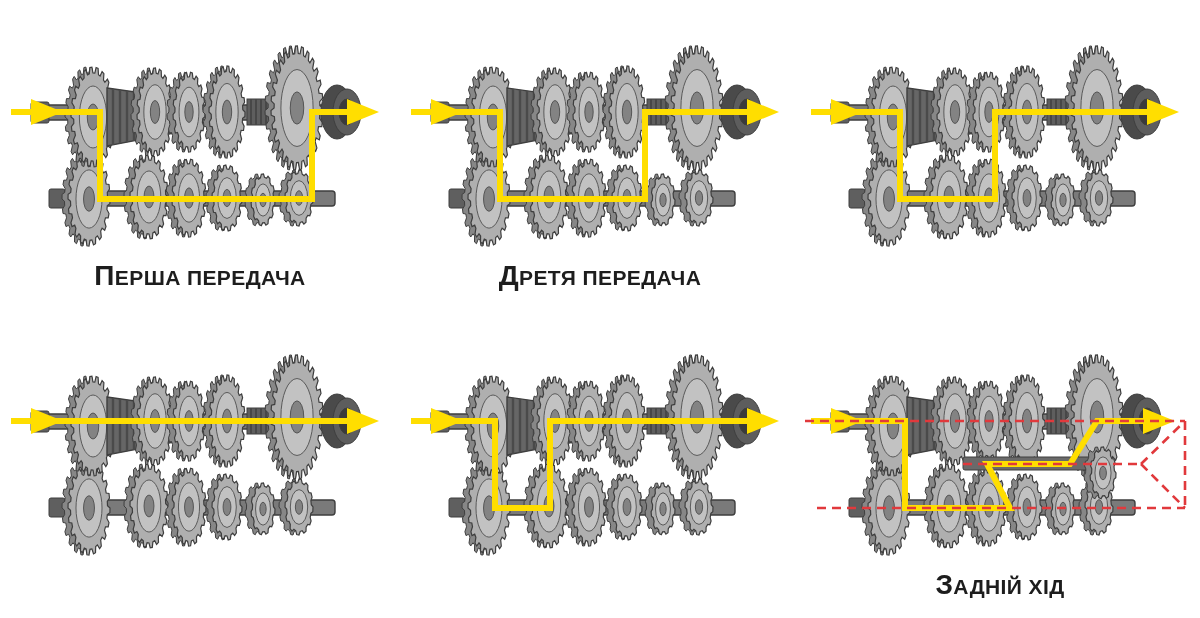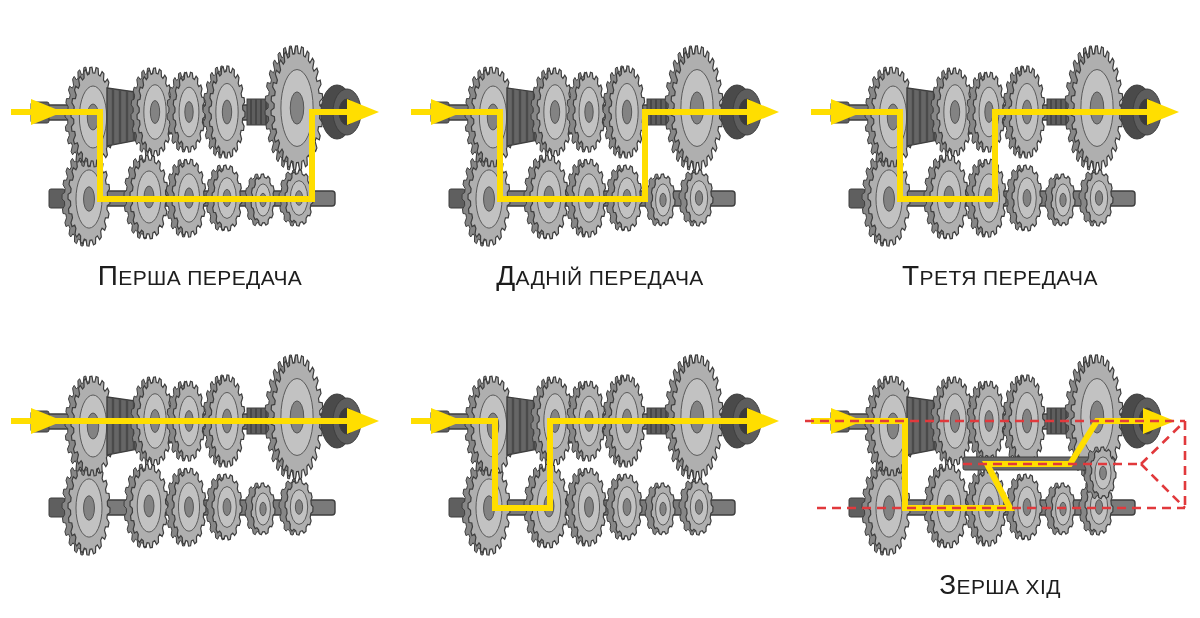--- a/index.html
+++ b/index.html
@@ -4,21 +4,21 @@
 <style>
   html,body{margin:0;padding:0;background:#ffffff;}
   .page{width:1200px;height:618px;background:#ffffff;overflow:hidden;
         font-family:"Liberation Sans",sans-serif;}
   .grid{width:1200px;height:618px;display:grid;
         grid-template-columns:repeat(3,400px);
         grid-template-rows:309px 309px;}
   .panel{display:flex;flex-direction:column;align-items:center;
          padding-top:12px;box-sizing:border-box;}
   .panel svg{width:390px;height:245px;display:block;}
-  .glabel{margin-top:2px;font-weight:400;color:#1d1d1d;letter-spacing:.4px;
+  .glabel{margin-top:2px;font-weight:700;color:#1d1d1d;letter-spacing:.4px;
           white-space:nowrap;line-height:34px;}
   .glabel .cap{font-size:28px;}
   .glabel .rest{font-size:21px;}
 </style>
 </head>
 <body>
 
 <div class="page">
   <div id="grid" class="grid">
       <div class="panel">
@@ -162,21 +162,21 @@
           <path d="M318.0 96.0 L 317.9 100.6 L 314.7 102.3 L 314.5 106.3 L 317.3 110.3 L 316.8 114.7 L 313.5 114.7 L 312.9 118.4 L 315.2 123.8 L 314.3 127.9 L 311.1 126.0 L 310.1 129.3 L 311.9 135.9 L 310.6 139.3 L 307.7 135.7 L 306.4 138.4 L 307.5 145.7 L 305.9 148.3 L 303.4 143.3 L 301.9 145.1 L 302.3 152.9 L 300.5 154.6 L 298.6 148.3 L 296.9 149.3 L 296.5 157.1 L 294.6 157.7 L 293.3 150.5 L 291.6 150.6 L 290.5 157.9 L 288.6 157.5 L 288.0 149.7 L 286.4 148.9 L 284.5 155.4 L 282.7 153.9 L 282.9 146.1 L 281.4 144.4 L 279.0 149.7 L 277.4 147.2 L 278.3 139.8 L 277.0 137.2 L 274.2 141.1 L 272.8 137.8 L 274.5 131.1 L 273.4 127.9 L 270.3 130.1 L 269.3 126.1 L 271.6 120.5 L 270.8 116.8 L 267.6 117.2 L 267.0 112.8 L 269.7 108.6 L 269.4 104.6 L 266.2 103.2 L 266.0 98.6 L 269.1 96.0 L 269.2 91.9 L 266.2 88.8 L 266.5 84.2 L 269.7 83.4 L 270.2 79.5 L 267.6 74.8 L 268.3 70.5 L 271.6 71.5 L 272.4 68.0 L 270.3 61.9 L 271.4 58.2 L 274.5 60.9 L 275.6 57.9 L 274.2 50.9 L 275.6 47.9 L 278.3 52.2 L 279.7 49.9 L 279.0 42.3 L 280.7 40.1 L 282.9 45.9 L 284.5 44.4 L 284.5 36.6 L 286.4 35.4 L 288.0 42.3 L 289.7 41.7 L 290.5 34.1 L 292.4 34.0 L 293.3 41.5 L 295.0 41.9 L 296.5 34.9 L 298.4 35.9 L 298.6 43.7 L 300.2 45.0 L 302.3 39.1 L 304.0 41.1 L 303.4 48.7 L 304.9 50.9 L 307.5 46.3 L 309.0 49.2 L 307.7 56.3 L 308.9 59.2 L 311.9 56.1 L 313.1 59.8 L 311.1 66.0 L 312.0 69.5 L 315.2 68.2 L 316.0 72.4 L 313.5 77.3 L 314.0 81.2 L 317.3 81.7 L 317.7 86.2 L 314.7 89.7 L 314.9 93.7 Z" fill="#AFAFAF" stroke="#3E3E3E" stroke-width="1.2"></path>
           <ellipse cx="292" cy="96" rx="16.12" ry="38.44" fill="#C2C2C2" stroke="#5a5a5a" stroke-width="1"></ellipse>
           <ellipse cx="292" cy="96" rx="6.76" ry="16.12" fill="#838383" stroke="#555555" stroke-width="1"></ellipse>
           <ellipse cx="332" cy="100" rx="16" ry="27" fill="#4a4a4a" stroke="#3E3E3E"></ellipse>
           <ellipse cx="342" cy="100" rx="14" ry="23" fill="#5d5d5d" stroke="#3E3E3E"></ellipse>
           <ellipse cx="342" cy="100" rx="8" ry="13" fill="#3a3a3a" stroke="#3E3E3E"></ellipse>
           <polyline points="6,100 95,100 95,187 240,187 240,100 360,100" fill="none" stroke="#FFDE00" stroke-width="6" stroke-linejoin="miter" stroke-linecap="butt"></polyline>
           <polygon points="26,87 58,100 26,113" fill="#FFDE00"></polygon>
           <polygon points="342,87 374,100 342,113" fill="#FFDE00"></polygon>
         </svg>
-        <div class="glabel"><span class="cap">Д</span><span class="rest">АДНІЙ ПЕРЕДАЧА</span></div>
+        <div class="glabel"><span class="cap">Д</span><span class="rest">РЕТЯ ПЕРЕДАЧА</span></div>
       </div>
       <div class="panel">
         <svg viewBox="0 0 390 245">
           <rect x="46" y="179" width="284" height="15" rx="3" fill="#7A7A7A" stroke="#3E3E3E" stroke-width="1.4"></rect>
           <rect x="44" y="177" width="16" height="19" rx="2" fill="#5f5f5f" stroke="#3E3E3E"></rect>
           <path d="M99.0 187.0 L 98.9 191.7 L 96.3 193.5 L 95.9 197.5 L 98.0 201.5 L 97.2 205.9 L 94.5 205.8 L 93.5 209.4 L 95.0 214.6 L 93.7 218.3 L 91.1 216.2 L 89.7 219.0 L 90.3 225.0 L 88.6 227.6 L 86.4 223.9 L 84.7 225.6 L 84.5 231.7 L 82.5 232.9 L 80.9 227.9 L 79.0 228.3 L 78.0 234.0 L 75.9 233.8 L 75.1 227.9 L 73.3 227.0 L 71.5 231.7 L 69.5 230.0 L 69.6 223.9 L 68.0 221.8 L 65.7 225.0 L 64.0 222.1 L 64.9 216.2 L 63.7 213.2 L 61.0 214.6 L 59.9 210.7 L 61.5 205.8 L 60.8 202.0 L 58.0 201.5 L 57.5 197.0 L 59.7 193.5 L 59.5 189.3 L 57.0 187.0 L 57.1 182.3 L 59.7 180.5 L 60.1 176.5 L 58.0 172.5 L 58.8 168.1 L 61.5 168.2 L 62.5 164.6 L 61.0 159.4 L 62.3 155.7 L 64.9 157.8 L 66.3 155.0 L 65.7 149.0 L 67.4 146.4 L 69.6 150.1 L 71.3 148.4 L 71.5 142.3 L 73.5 141.1 L 75.1 146.1 L 77.0 145.7 L 78.0 140.0 L 80.1 140.2 L 80.9 146.1 L 82.7 147.0 L 84.5 142.3 L 86.5 144.0 L 86.4 150.1 L 88.0 152.2 L 90.3 149.0 L 92.0 151.9 L 91.1 157.8 L 92.3 160.8 L 95.0 159.4 L 96.1 163.3 L 94.5 168.2 L 95.2 172.0 L 98.0 172.5 L 98.5 177.0 L 96.3 180.5 L 96.5 184.7 Z" fill="#878787" stroke="#3E3E3E" stroke-width="1"></path>
           <path d="M105.0 187.0 L 104.9 191.7 L 102.3 193.5 L 101.9 197.5 L 104.0 201.5 L 103.2 205.9 L 100.5 205.8 L 99.5 209.4 L 101.0 214.6 L 99.7 218.3 L 97.1 216.2 L 95.7 219.0 L 96.3 225.0 L 94.6 227.6 L 92.4 223.9 L 90.7 225.6 L 90.5 231.7 L 88.5 232.9 L 86.9 227.9 L 85.0 228.3 L 84.0 234.0 L 81.9 233.8 L 81.1 227.9 L 79.3 227.0 L 77.5 231.7 L 75.5 230.0 L 75.6 223.9 L 74.0 221.8 L 71.7 225.0 L 70.0 222.1 L 70.9 216.2 L 69.7 213.2 L 67.0 214.6 L 65.9 210.7 L 67.5 205.8 L 66.8 202.0 L 64.0 201.5 L 63.5 197.0 L 65.7 193.5 L 65.5 189.3 L 63.0 187.0 L 63.1 182.3 L 65.7 180.5 L 66.1 176.5 L 64.0 172.5 L 64.8 168.1 L 67.5 168.2 L 68.5 164.6 L 67.0 159.4 L 68.3 155.7 L 70.9 157.8 L 72.3 155.0 L 71.7 149.0 L 73.4 146.4 L 75.6 150.1 L 77.3 148.4 L 77.5 142.3 L 79.5 141.1 L 81.1 146.1 L 83.0 145.7 L 84.0 140.0 L 86.1 140.2 L 86.9 146.1 L 88.7 147.0 L 90.5 142.3 L 92.5 144.0 L 92.4 150.1 L 94.0 152.2 L 96.3 149.0 L 98.0 151.9 L 97.1 157.8 L 98.3 160.8 L 101.0 159.4 L 102.1 163.3 L 100.5 168.2 L 101.2 172.0 L 104.0 172.5 L 104.5 177.0 L 102.3 180.5 L 102.5 184.7 Z" fill="#AFAFAF" stroke="#3E3E3E" stroke-width="1.2"></path>
           <ellipse cx="84" cy="187" rx="13.02" ry="29.14" fill="#C2C2C2" stroke="#5a5a5a" stroke-width="1"></ellipse>
           <ellipse cx="84" cy="187" rx="5.46" ry="12.22" fill="#838383" stroke="#555555" stroke-width="1"></ellipse>
           <path d="M157.0 185.0 L 156.9 189.7 L 154.5 191.4 L 154.0 195.4 L 155.9 199.4 L 155.0 203.7 L 152.5 203.5 L 151.5 206.9 L 152.6 212.0 L 151.1 215.4 L 148.7 213.3 L 147.3 215.8 L 147.5 221.4 L 145.6 223.5 L 143.7 219.7 L 141.9 220.9 L 141.3 226.4 L 139.2 226.9 L 138.0 222.0 L 136.1 221.7 L 134.7 226.4 L 132.6 225.3 L 132.3 219.7 L 130.6 218.1 L 128.5 221.4 L 126.7 218.8 L 127.3 213.3 L 125.9 210.5 L 123.4 212.0 L 122.2 208.2 L 123.5 203.5 L 122.7 199.8 L 120.1 199.4 L 119.5 194.9 L 121.5 191.4 L 121.3 187.3 L 119.0 185.0 L 119.1 180.3 L 121.5 178.6 L 122.0 174.6 L 120.1 170.6 L 121.0 166.3 L 123.5 166.5 L 124.5 163.1 L 123.4 158.0 L 124.9 154.6 L 127.3 156.7 L 128.7 154.2 L 128.5 148.6 L 130.4 146.5 L 132.3 150.3 L 134.1 149.1 L 134.7 143.6 L 136.8 143.1 L 138.0 148.0 L 139.9 148.3 L 141.3 143.6 L 143.4 144.7 L 143.7 150.3 L 145.4 151.9 L 147.5 148.6 L 149.3 151.2 L 148.7 156.7 L 150.1 159.5 L 152.6 158.0 L 153.8 161.8 L 152.5 166.5 L 153.3 170.2 L 155.9 170.6 L 156.5 175.1 L 154.5 178.6 L 154.7 182.7 Z" fill="#878787" stroke="#3E3E3E" stroke-width="1"></path>
@@ -237,21 +237,20 @@
           <path d="M318.0 96.0 L 317.9 100.6 L 314.7 102.3 L 314.5 106.3 L 317.3 110.3 L 316.8 114.7 L 313.5 114.7 L 312.9 118.4 L 315.2 123.8 L 314.3 127.9 L 311.1 126.0 L 310.1 129.3 L 311.9 135.9 L 310.6 139.3 L 307.7 135.7 L 306.4 138.4 L 307.5 145.7 L 305.9 148.3 L 303.4 143.3 L 301.9 145.1 L 302.3 152.9 L 300.5 154.6 L 298.6 148.3 L 296.9 149.3 L 296.5 157.1 L 294.6 157.7 L 293.3 150.5 L 291.6 150.6 L 290.5 157.9 L 288.6 157.5 L 288.0 149.7 L 286.4 148.9 L 284.5 155.4 L 282.7 153.9 L 282.9 146.1 L 281.4 144.4 L 279.0 149.7 L 277.4 147.2 L 278.3 139.8 L 277.0 137.2 L 274.2 141.1 L 272.8 137.8 L 274.5 131.1 L 273.4 127.9 L 270.3 130.1 L 269.3 126.1 L 271.6 120.5 L 270.8 116.8 L 267.6 117.2 L 267.0 112.8 L 269.7 108.6 L 269.4 104.6 L 266.2 103.2 L 266.0 98.6 L 269.1 96.0 L 269.2 91.9 L 266.2 88.8 L 266.5 84.2 L 269.7 83.4 L 270.2 79.5 L 267.6 74.8 L 268.3 70.5 L 271.6 71.5 L 272.4 68.0 L 270.3 61.9 L 271.4 58.2 L 274.5 60.9 L 275.6 57.9 L 274.2 50.9 L 275.6 47.9 L 278.3 52.2 L 279.7 49.9 L 279.0 42.3 L 280.7 40.1 L 282.9 45.9 L 284.5 44.4 L 284.5 36.6 L 286.4 35.4 L 288.0 42.3 L 289.7 41.7 L 290.5 34.1 L 292.4 34.0 L 293.3 41.5 L 295.0 41.9 L 296.5 34.9 L 298.4 35.9 L 298.6 43.7 L 300.2 45.0 L 302.3 39.1 L 304.0 41.1 L 303.4 48.7 L 304.9 50.9 L 307.5 46.3 L 309.0 49.2 L 307.7 56.3 L 308.9 59.2 L 311.9 56.1 L 313.1 59.8 L 311.1 66.0 L 312.0 69.5 L 315.2 68.2 L 316.0 72.4 L 313.5 77.3 L 314.0 81.2 L 317.3 81.7 L 317.7 86.2 L 314.7 89.7 L 314.9 93.7 Z" fill="#AFAFAF" stroke="#3E3E3E" stroke-width="1.2"></path>
           <ellipse cx="292" cy="96" rx="16.12" ry="38.44" fill="#C2C2C2" stroke="#5a5a5a" stroke-width="1"></ellipse>
           <ellipse cx="292" cy="96" rx="6.76" ry="16.12" fill="#838383" stroke="#555555" stroke-width="1"></ellipse>
           <ellipse cx="332" cy="100" rx="16" ry="27" fill="#4a4a4a" stroke="#3E3E3E"></ellipse>
           <ellipse cx="342" cy="100" rx="14" ry="23" fill="#5d5d5d" stroke="#3E3E3E"></ellipse>
           <ellipse cx="342" cy="100" rx="8" ry="13" fill="#3a3a3a" stroke="#3E3E3E"></ellipse>
           <polyline points="6,100 95,100 95,187 190,187 190,100 360,100" fill="none" stroke="#FFDE00" stroke-width="6" stroke-linejoin="miter" stroke-linecap="butt"></polyline>
           <polygon points="26,87 58,100 26,113" fill="#FFDE00"></polygon>
           <polygon points="342,87 374,100 342,113" fill="#FFDE00"></polygon>
         </svg>
-        <div class="glabel"><span class="cap">Т</span><span class="rest">РЕТЯ ПЕРЕДАЧА</span></div>
       </div>
       <div class="panel">
         <svg viewBox="0 0 390 245">
           <rect x="46" y="179" width="284" height="15" rx="3" fill="#7A7A7A" stroke="#3E3E3E" stroke-width="1.4"></rect>
           <rect x="44" y="177" width="16" height="19" rx="2" fill="#5f5f5f" stroke="#3E3E3E"></rect>
           <path d="M99.0 187.0 L 98.9 191.7 L 96.3 193.5 L 95.9 197.5 L 98.0 201.5 L 97.2 205.9 L 94.5 205.8 L 93.5 209.4 L 95.0 214.6 L 93.7 218.3 L 91.1 216.2 L 89.7 219.0 L 90.3 225.0 L 88.6 227.6 L 86.4 223.9 L 84.7 225.6 L 84.5 231.7 L 82.5 232.9 L 80.9 227.9 L 79.0 228.3 L 78.0 234.0 L 75.9 233.8 L 75.1 227.9 L 73.3 227.0 L 71.5 231.7 L 69.5 230.0 L 69.6 223.9 L 68.0 221.8 L 65.7 225.0 L 64.0 222.1 L 64.9 216.2 L 63.7 213.2 L 61.0 214.6 L 59.9 210.7 L 61.5 205.8 L 60.8 202.0 L 58.0 201.5 L 57.5 197.0 L 59.7 193.5 L 59.5 189.3 L 57.0 187.0 L 57.1 182.3 L 59.7 180.5 L 60.1 176.5 L 58.0 172.5 L 58.8 168.1 L 61.5 168.2 L 62.5 164.6 L 61.0 159.4 L 62.3 155.7 L 64.9 157.8 L 66.3 155.0 L 65.7 149.0 L 67.4 146.4 L 69.6 150.1 L 71.3 148.4 L 71.5 142.3 L 73.5 141.1 L 75.1 146.1 L 77.0 145.7 L 78.0 140.0 L 80.1 140.2 L 80.9 146.1 L 82.7 147.0 L 84.5 142.3 L 86.5 144.0 L 86.4 150.1 L 88.0 152.2 L 90.3 149.0 L 92.0 151.9 L 91.1 157.8 L 92.3 160.8 L 95.0 159.4 L 96.1 163.3 L 94.5 168.2 L 95.2 172.0 L 98.0 172.5 L 98.5 177.0 L 96.3 180.5 L 96.5 184.7 Z" fill="#878787" stroke="#3E3E3E" stroke-width="1"></path>
           <path d="M105.0 187.0 L 104.9 191.7 L 102.3 193.5 L 101.9 197.5 L 104.0 201.5 L 103.2 205.9 L 100.5 205.8 L 99.5 209.4 L 101.0 214.6 L 99.7 218.3 L 97.1 216.2 L 95.7 219.0 L 96.3 225.0 L 94.6 227.6 L 92.4 223.9 L 90.7 225.6 L 90.5 231.7 L 88.5 232.9 L 86.9 227.9 L 85.0 228.3 L 84.0 234.0 L 81.9 233.8 L 81.1 227.9 L 79.3 227.0 L 77.5 231.7 L 75.5 230.0 L 75.6 223.9 L 74.0 221.8 L 71.7 225.0 L 70.0 222.1 L 70.9 216.2 L 69.7 213.2 L 67.0 214.6 L 65.9 210.7 L 67.5 205.8 L 66.8 202.0 L 64.0 201.5 L 63.5 197.0 L 65.7 193.5 L 65.5 189.3 L 63.0 187.0 L 63.1 182.3 L 65.7 180.5 L 66.1 176.5 L 64.0 172.5 L 64.8 168.1 L 67.5 168.2 L 68.5 164.6 L 67.0 159.4 L 68.3 155.7 L 70.9 157.8 L 72.3 155.0 L 71.7 149.0 L 73.4 146.4 L 75.6 150.1 L 77.3 148.4 L 77.5 142.3 L 79.5 141.1 L 81.1 146.1 L 83.0 145.7 L 84.0 140.0 L 86.1 140.2 L 86.9 146.1 L 88.7 147.0 L 90.5 142.3 L 92.5 144.0 L 92.4 150.1 L 94.0 152.2 L 96.3 149.0 L 98.0 151.9 L 97.1 157.8 L 98.3 160.8 L 101.0 159.4 L 102.1 163.3 L 100.5 168.2 L 101.2 172.0 L 104.0 172.5 L 104.5 177.0 L 102.3 180.5 L 102.5 184.7 Z" fill="#AFAFAF" stroke="#3E3E3E" stroke-width="1.2"></path>
           <ellipse cx="84" cy="187" rx="13.02" ry="29.14" fill="#C2C2C2" stroke="#5a5a5a" stroke-width="1"></ellipse>
           <ellipse cx="84" cy="187" rx="5.46" ry="12.22" fill="#838383" stroke="#555555" stroke-width="1"></ellipse>
           <path d="M157.0 185.0 L 156.9 189.7 L 154.5 191.4 L 154.0 195.4 L 155.9 199.4 L 155.0 203.7 L 152.5 203.5 L 151.5 206.9 L 152.6 212.0 L 151.1 215.4 L 148.7 213.3 L 147.3 215.8 L 147.5 221.4 L 145.6 223.5 L 143.7 219.7 L 141.9 220.9 L 141.3 226.4 L 139.2 226.9 L 138.0 222.0 L 136.1 221.7 L 134.7 226.4 L 132.6 225.3 L 132.3 219.7 L 130.6 218.1 L 128.5 221.4 L 126.7 218.8 L 127.3 213.3 L 125.9 210.5 L 123.4 212.0 L 122.2 208.2 L 123.5 203.5 L 122.7 199.8 L 120.1 199.4 L 119.5 194.9 L 121.5 191.4 L 121.3 187.3 L 119.0 185.0 L 119.1 180.3 L 121.5 178.6 L 122.0 174.6 L 120.1 170.6 L 121.0 166.3 L 123.5 166.5 L 124.5 163.1 L 123.4 158.0 L 124.9 154.6 L 127.3 156.7 L 128.7 154.2 L 128.5 148.6 L 130.4 146.5 L 132.3 150.3 L 134.1 149.1 L 134.7 143.6 L 136.8 143.1 L 138.0 148.0 L 139.9 148.3 L 141.3 143.6 L 143.4 144.7 L 143.7 150.3 L 145.4 151.9 L 147.5 148.6 L 149.3 151.2 L 148.7 156.7 L 150.1 159.5 L 152.6 158.0 L 153.8 161.8 L 152.5 166.5 L 153.3 170.2 L 155.9 170.6 L 156.5 175.1 L 154.5 178.6 L 154.7 182.7 Z" fill="#878787" stroke="#3E3E3E" stroke-width="1"></path>
@@ -473,16 +472,16 @@
           <polygon points="338,87 370,100 338,113" fill="#FFDE00"></polygon>
           <g>
             <line x1="0" y1="100" x2="380" y2="100" stroke="#E1393C" stroke-width="2.6" stroke-dasharray="9 6"></line>
             <line x1="12" y1="187" x2="380" y2="187" stroke="#E1393C" stroke-width="2.6" stroke-dasharray="9 6"></line>
             <line x1="158" y1="143" x2="336" y2="143" stroke="#E1393C" stroke-width="2.6" stroke-dasharray="9 6"></line>
             <line x1="336" y1="143" x2="380" y2="100" stroke="#E1393C" stroke-width="2.6" stroke-dasharray="9 6"></line>
             <line x1="336" y1="143" x2="380" y2="187" stroke="#E1393C" stroke-width="2.6" stroke-dasharray="9 6"></line>
             <line x1="380" y1="100" x2="380" y2="187" stroke="#E1393C" stroke-width="2.6" stroke-dasharray="9 6"></line>
           </g>
         </svg>
-        <div class="glabel"><span class="cap">З</span><span class="rest">ЕРША ХІД</span></div>
+        <div class="glabel"><span class="cap">З</span><span class="rest">АДНІЙ ХІД</span></div>
       </div>
     </div>
 </div>
 
 </body></html>

